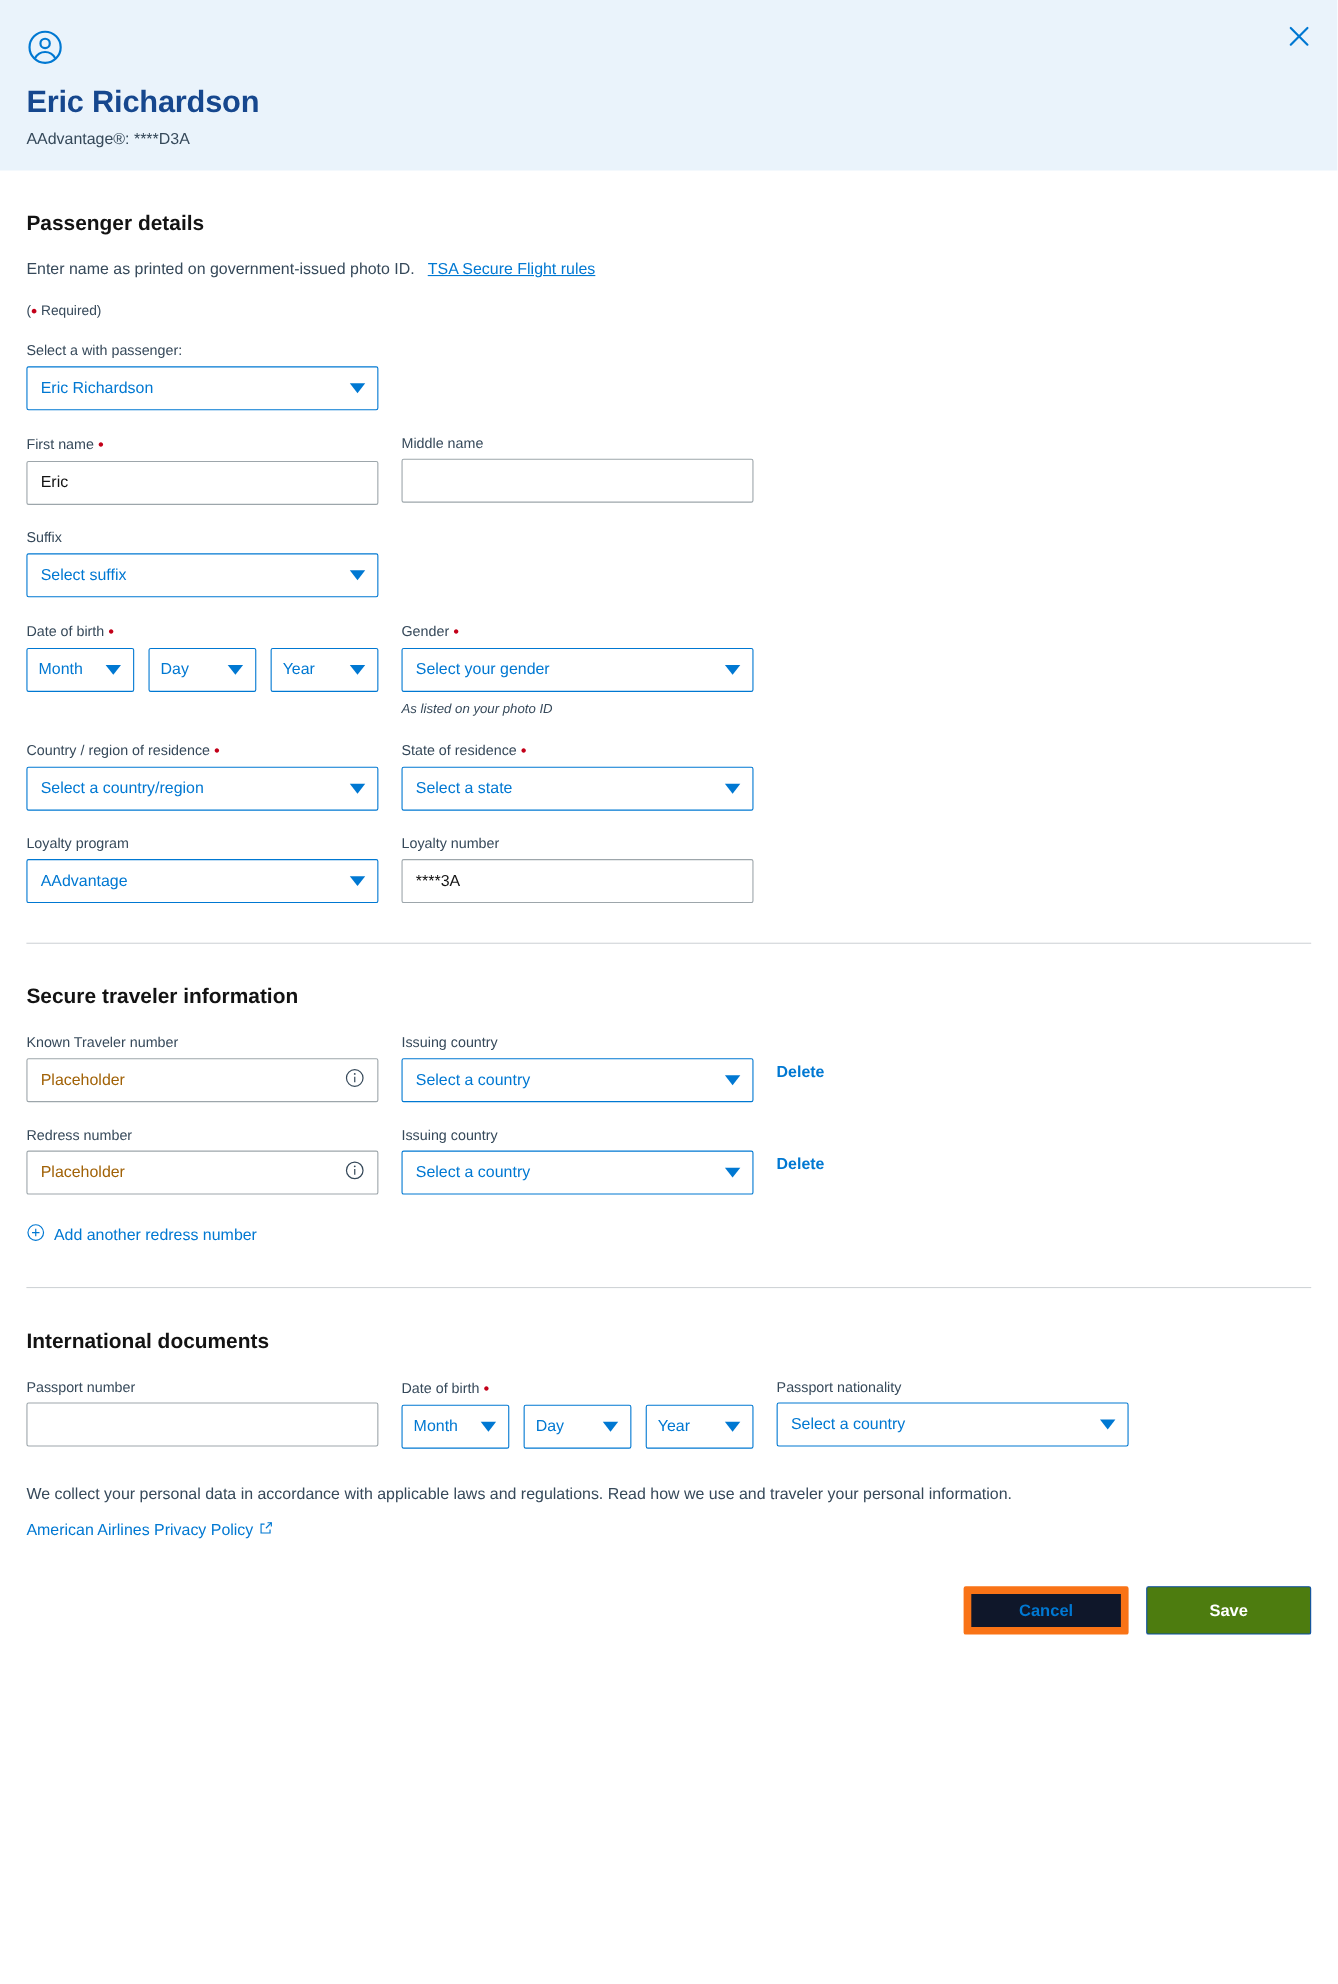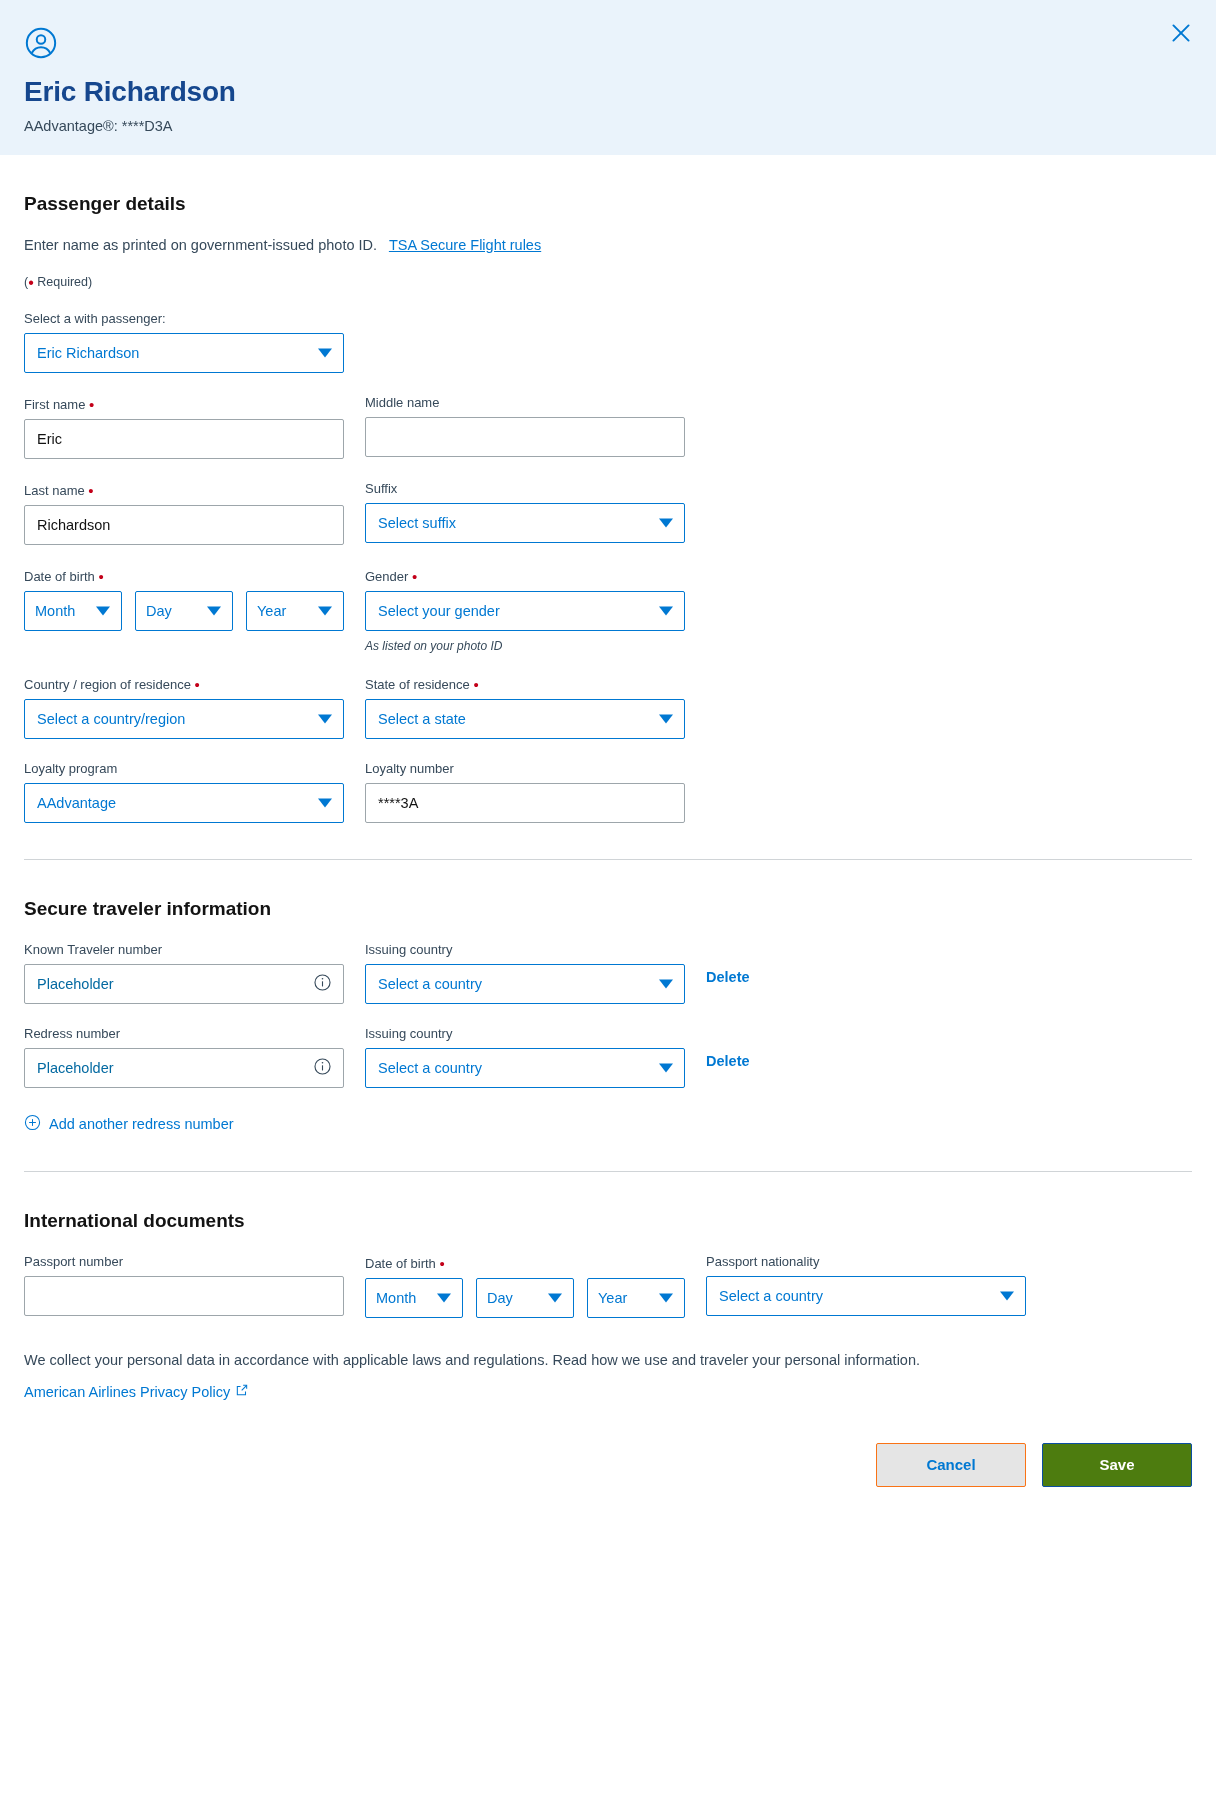--- a/index.html
+++ b/index.html
@@ -112,21 +112,21 @@
     padding: 0 12px;
     display: flex;
     align-items: center;
     position: relative;
     font-family: "Liberation Sans", sans-serif;
   }
   .input-text {
     color: #131313;
   }
   .input-placeholder {
-    color: #0369a1;
+    color: #a16207;
   }
   .select {
     color: #0078d2;
     cursor: pointer;
     padding-right: 34px;
   }
   .select .caret {
     position: absolute;
     right: 11px;
     top: 50%;
@@ -217,22 +217,22 @@
     border-radius: 2px;
     font-size: 15px;
     font-weight: bold;
     display: flex;
     align-items: center;
     justify-content: center;
     cursor: pointer;
     font-family: "Liberation Sans", sans-serif;
   }
   .btn-cancel {
-    background: #e5e5e5;
-    border: 1px solid #f97316;
+    background: #0f172a;
+    border: 7px solid #f97316;
     color: #0078d2;
   }
   .btn-save {
     background: #4d7c0f;
     border: 1px solid #0b4ea2;
     color: #fff;
   }
 
   
   .intl-row { display: flex; gap: 21px; margin-top: 22px; align-items: flex-start; }
@@ -302,29 +302,20 @@
     <div class="col">
       <label class="field-label">Middle name</label>
       <div class="input">
         <span class="input-text"></span>
       </div>
     </div>
   </div>
 
   
   <div class="row">
-    <div class="col">
-      <label class="field-label">
-        <span>Last name</span>
-        <span class="req-mark">•</span>
-      </label>
-      <div class="input">
-        <span class="input-text">Richardson</span>
-      </div>
-    </div>
     <div class="col">
       <label class="field-label">Suffix</label>
       <div class="select blue-border">
         <span>Select suffix</span>
         <span class="caret"></span>
       </div>
     </div>
   </div>
 
   

